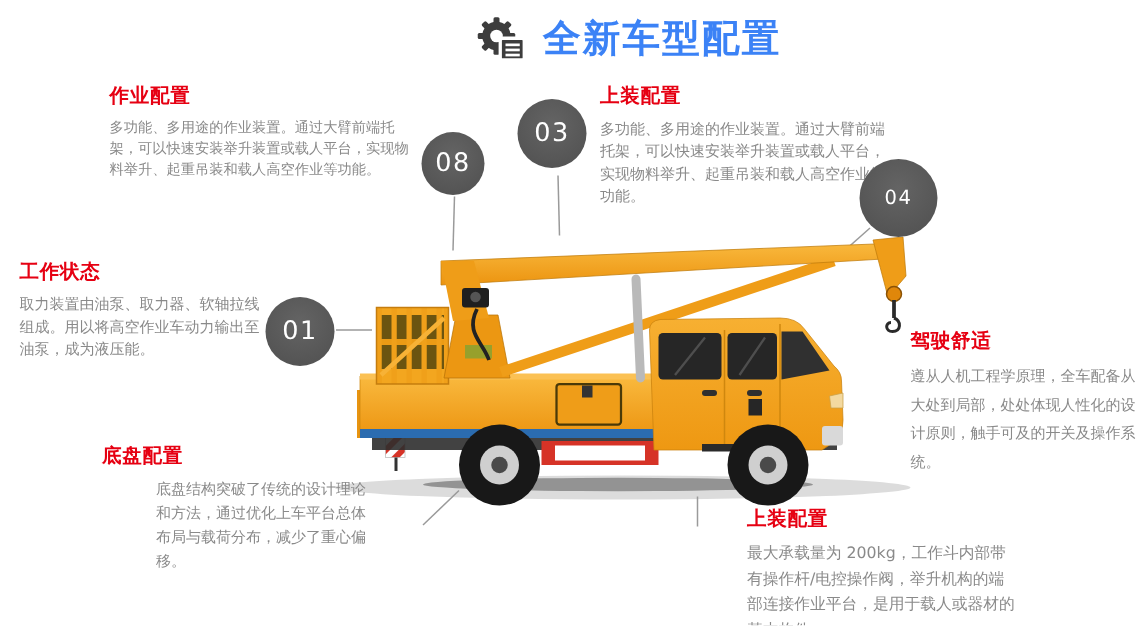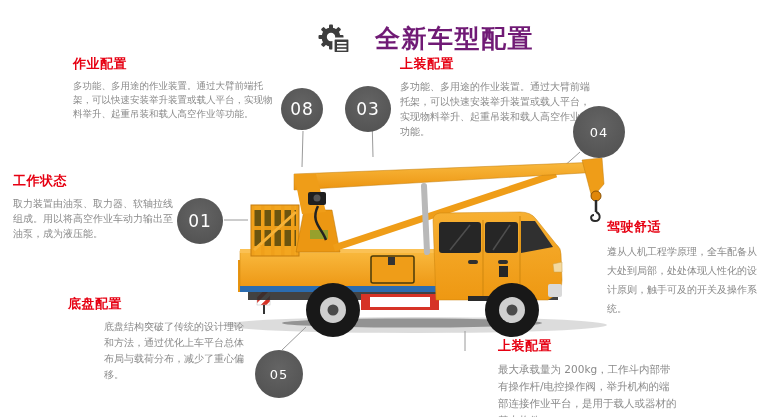--- a/index.html
+++ b/index.html
@@ -1,20 +1,20 @@
 <!DOCTYPE html>
 <html><head>
 <meta charset="utf-8">
 <style>
   html,body{margin:0;padding:0;background:#fff;}
   .canvas{position:relative;width:760px;height:417px;background:#fff;overflow:hidden;
           font-family:"DejaVu Sans",sans-serif;}
   
   .hdr{position:absolute;left:316px;top:6px;display:flex;align-items:center;gap:7px;}
-  .hdr h1{margin:16px;font-size:25px;font-weight:bold;color:#701a75;letter-spacing:1.5px;text-align:center;}
+  .hdr h1{margin:3px;font-size:25px;font-weight:bold;color:#3b82f6;letter-spacing:1.5px;text-align:center;}
   .gear{display:inline-flex;}
   
   .panel{position:absolute;}
   .panel h3{margin:0 0 6px 0;font-size:13px;font-weight:bold;color:#e60012;letter-spacing:.5px;}
   .panel p{margin:0;color:#8a8a8a;}
   .p0 p{font-size:9.5px;line-height:14px;}
   .p1 p{font-size:10px;line-height:15px;}
   .p2 p{font-size:10px;line-height:15px;}
   .p3 p{font-size:10px;line-height:19px;}
   .p4 p{font-size:10px;line-height:16px;margin-left:36px;}
@@ -196,23 +196,20 @@
     <h3>上装配置</h3>
     <p>最大承载量为 200kg，工作斗内部带有操作杆/电控操作阀，举升机构的端部连接作业平台，是用于载人或器材的基本构件。</p>
   </section>
 
   <div class="marker" style="left:177px;top:198px;width:46px;height:46px">
     <span>01</span>
   </div>
   <div class="marker" style="left:281px;top:88px;width:42px;height:42px">
     <span>08</span>
   </div>
-  <div class="marker" style="left:345px;top:86px;width:46px;height:46px">
+  <div class="marker" style="left:345px;top:66px;width:46px;height:46px">
     <span>03</span>
   </div>
   <div class="marker big" style="left:573px;top:106px;width:52px;height:52px">
     <span>04</span>
   </div>
-  <div class="marker big" style="left:255px;top:350px;width:48px;height:48px">
-    <span>05</span>
-  </div>
 
 </div>
 
 </body></html>

